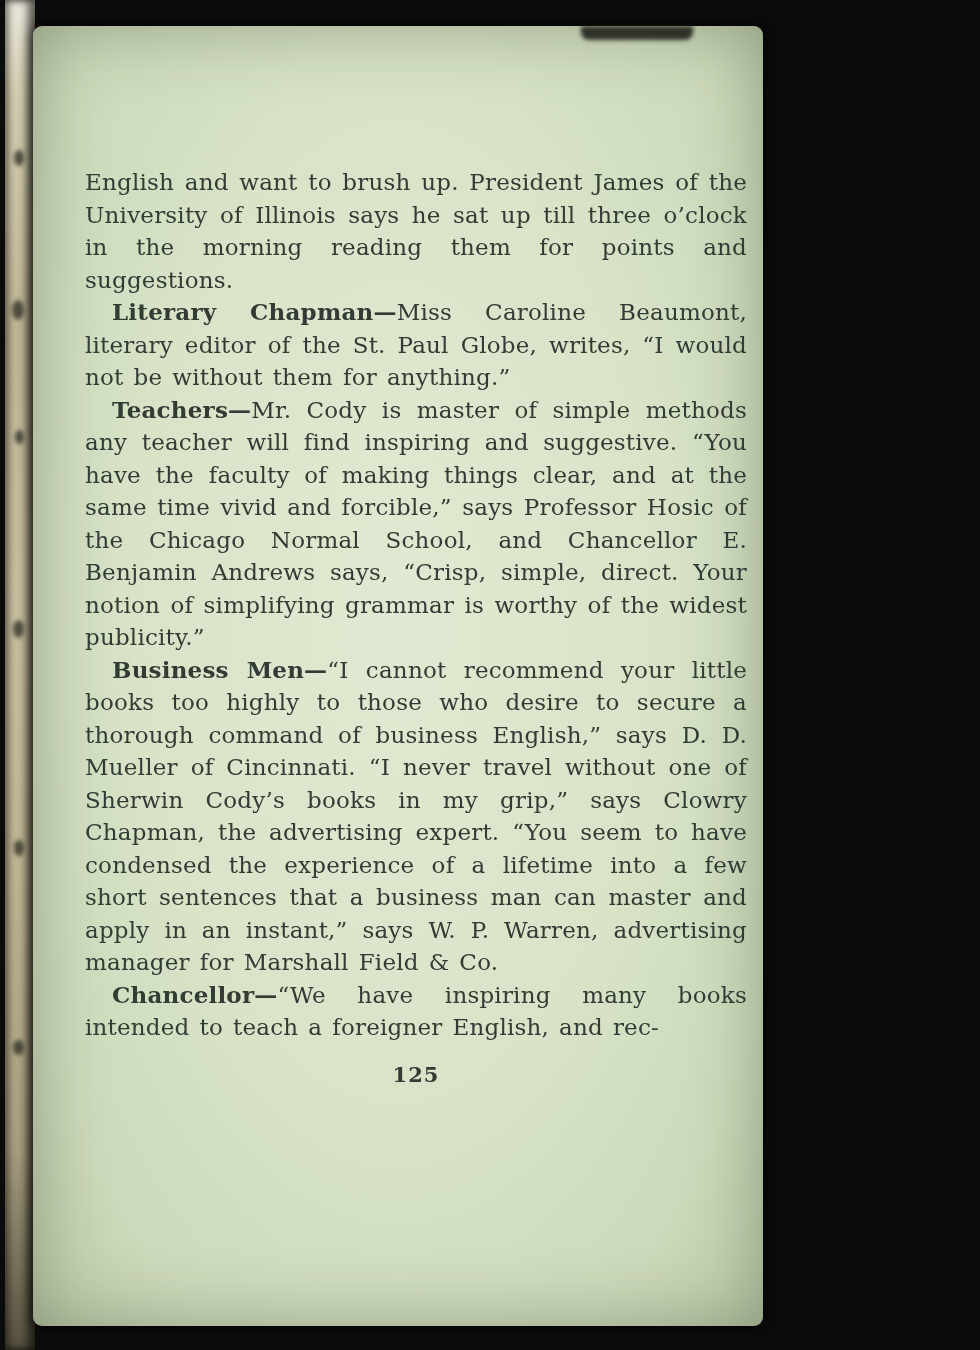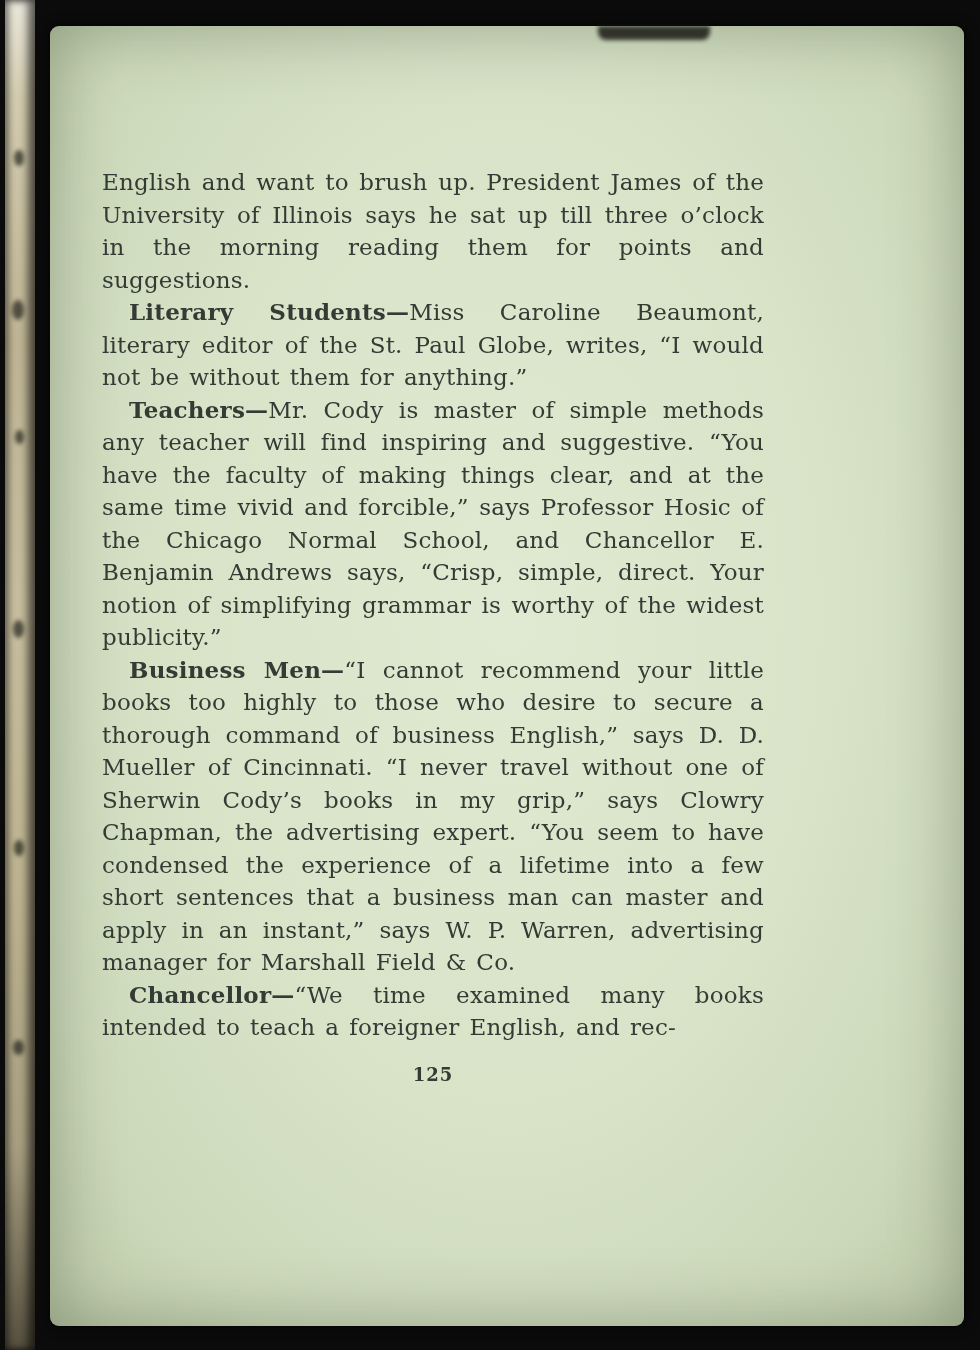--- a/index.html
+++ b/index.html
@@ -37,23 +37,23 @@
   }
   .s1 { left: 9px;  top: 150px;  width: 10px; height: 16px; }
   .s2 { left: 7px;  top: 300px;  width: 12px; height: 20px; }
   .s3 { left: 10px; top: 430px;  width: 9px;  height: 14px; }
   .s4 { left: 8px;  top: 620px;  width: 11px; height: 18px; }
   .s5 { left: 9px;  top: 840px;  width: 10px; height: 16px; }
   .s6 { left: 8px;  top: 1040px; width: 11px; height: 15px; }
 
   .page {
     position: absolute;
-    left: 50px;
+    left: 33px;
     top: 26px;
-    width: 914px;
+    width: 730px;
     height: 1300px;
     border-radius: 9px;
     background: radial-gradient(ellipse at 50% 45%,
       #e0ead2 0%, #d8e3c8 50%, #ccd9ba 80%, #bccaa9 100%);
     box-shadow: inset 0 0 70px rgba(45,55,35,0.35),
                 0 0 14px rgba(0,0,0,0.85);
   }
   .top-smudge {
     position: absolute;
     left: 548px;
@@ -76,21 +76,21 @@
     text-align: justify;
     word-spacing: 2.5px;
     letter-spacing: 0.2px;
   }
   .para { margin: 0; }
   .para.indent { text-indent: 27px; }
   .lead { font-weight: 700; }
   .page-number {
     margin-top: 15px;
     text-align: center;
-    font-size: 18px;
+    font-size: 21px;
     font-weight: 700;
     letter-spacing: 1px;
   }
 </style>
 </head>
 <body>
 
 <div class="photo">
 
   <div class="edge-strip">
@@ -102,26 +102,26 @@
     <div class="smudge s6"></div>
   </div>
 
   <div class="page">
     <div class="top-smudge"></div>
 
     <div class="text-block">
 
       <p class="para"><b class="lead"></b><span>English and want to brush up.  President James of the University of Illinois says he sat up till three o’clock in the morning reading them for points and suggestions.</span></p>
 
-      <p class="para indent"><b class="lead">Literary Students—</b><span>Miss Caroline Beaumont, literary editor of the St. Paul Globe, writes, “I would not be without them for anything.”</span></p>
+      <p class="para indent"><b class="lead">Literary Chapman—</b><span>Miss Caroline Beaumont, literary editor of the St. Paul Globe, writes, “I would not be without them for anything.”</span></p>
 
       <p class="para indent"><b class="lead">Teachers—</b><span>Mr. Cody is master of simple methods any teacher will find inspiring and suggestive. “You have the faculty of making things clear, and at the same time vivid and forcible,” says Professor Hosic of the Chicago Normal School, and Chancellor E. Benjamin Andrews says, “Crisp, simple, direct.  Your notion of simplifying grammar is worthy of the widest publicity.”</span></p>
 
       <p class="para indent"><b class="lead">Business Men—</b><span>“I cannot recommend your little books too highly to those who desire to secure a thorough command of business English,” says D. D. Mueller of Cincinnati.  “I never travel without one of Sherwin Cody’s books in my grip,” says Clowry Chapman, the advertising expert.  “You seem to have condensed the experience of a lifetime into a few short sentences that a business man can master and apply in an instant,” says W. P. Warren, advertising manager for Marshall Field &amp; Co.</span></p>
 
-      <p class="para indent"><b class="lead">Chancellor—</b><span>“We time examined many books intended to teach a foreigner English, and rec-</span></p>
+      <p class="para indent"><b class="lead">Chancellor—</b><span>“We have inspiring many books intended to teach a foreigner English, and rec-</span></p>
 
       <div class="page-number">125</div>
 
     </div>
   </div>
 
 </div>
 
 </body></html>

